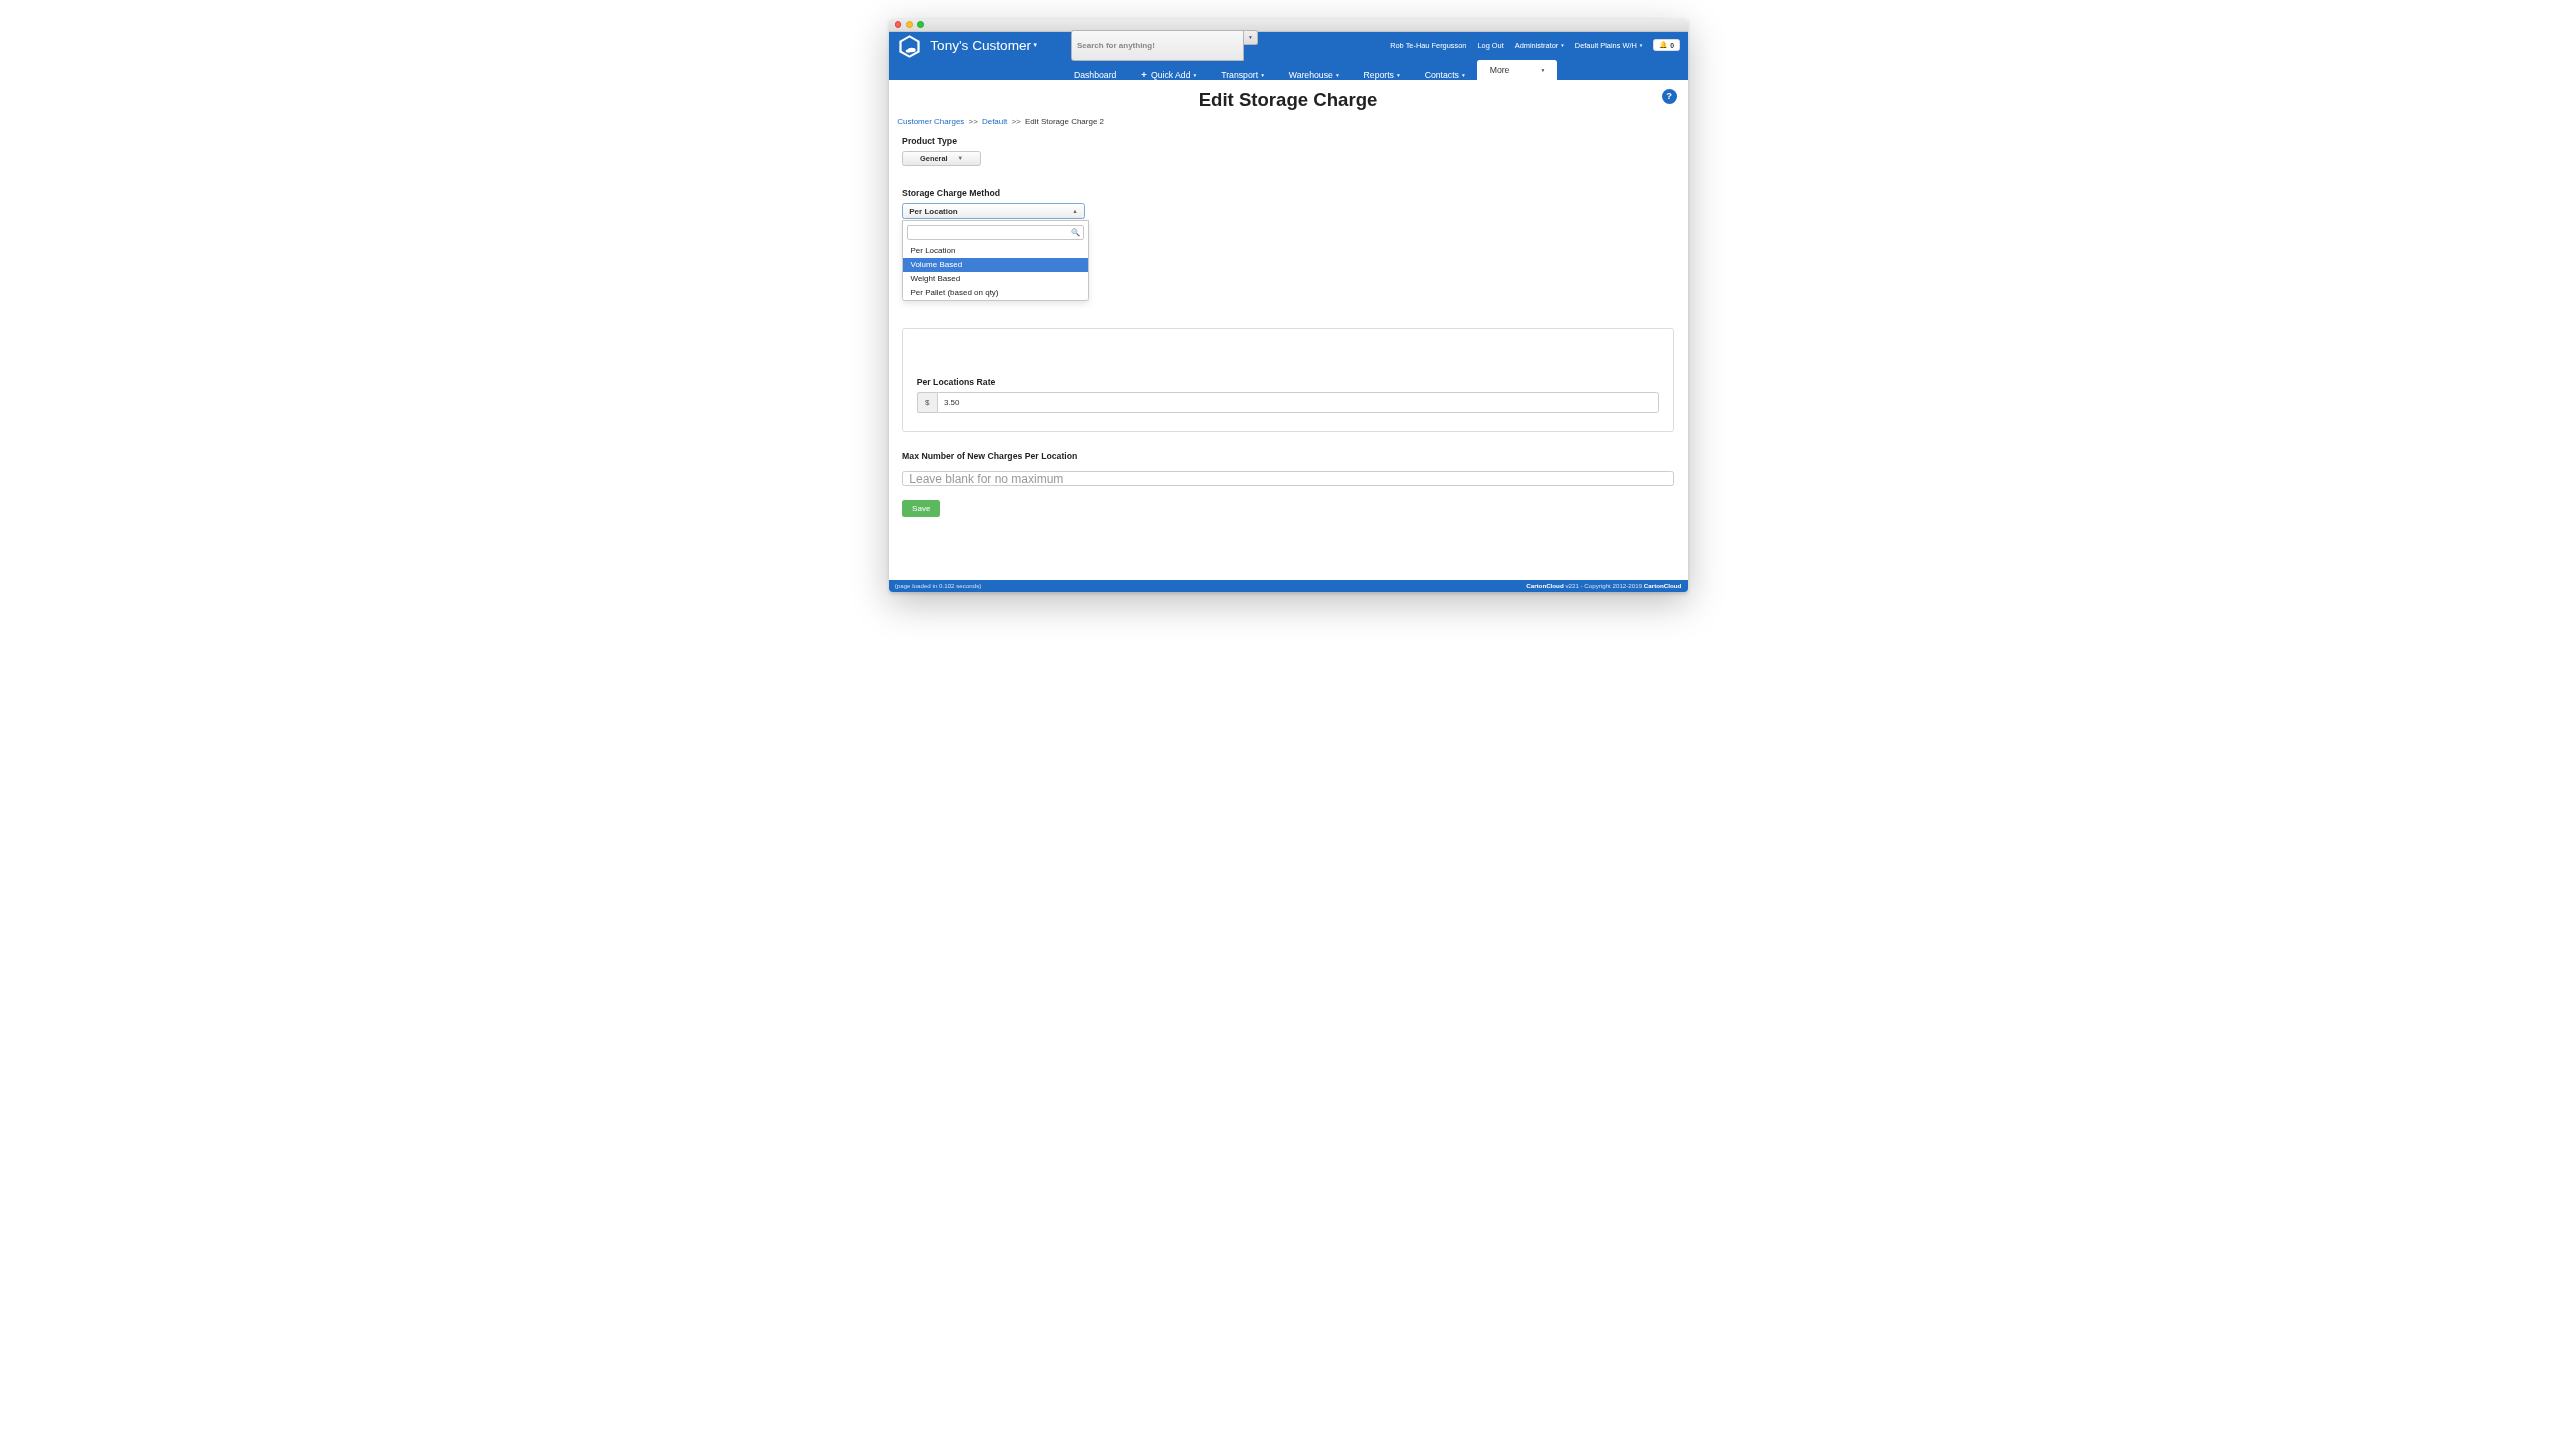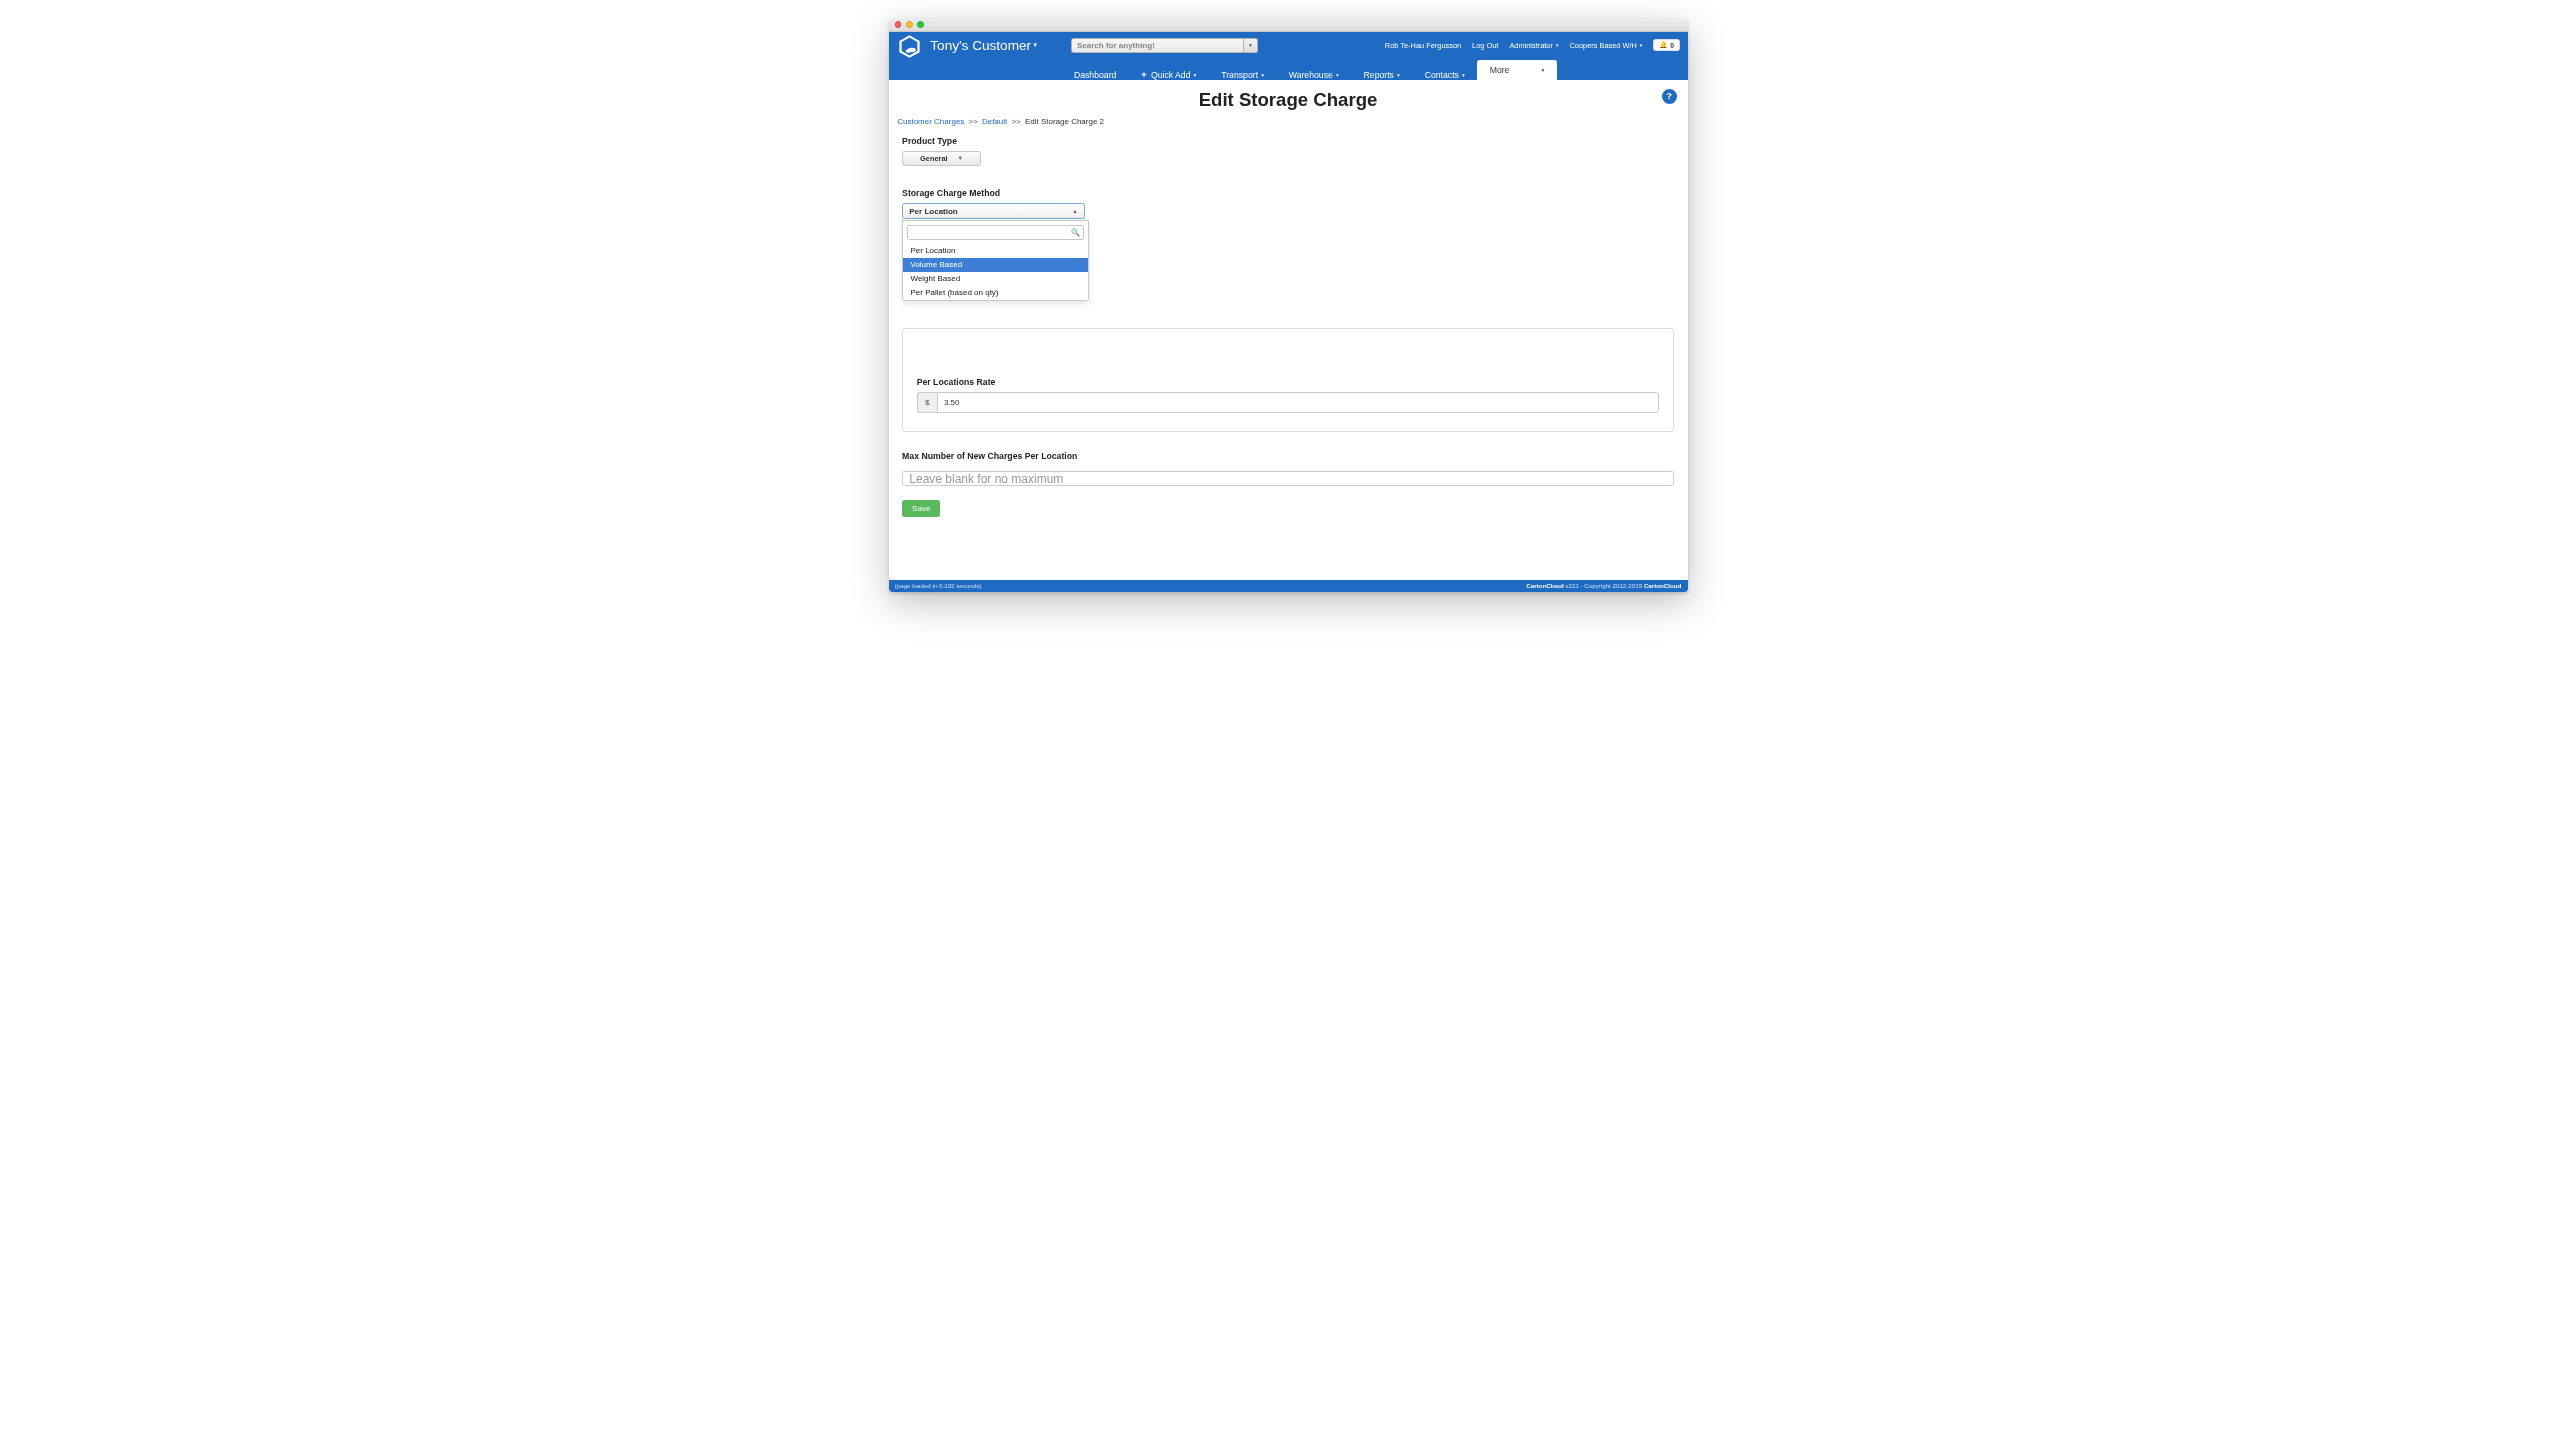--- a/index.html
+++ b/index.html
@@ -21,21 +21,21 @@
   .mac-yellow { background:#ffbd2e; border:0.6px solid #dea123;}
   .mac-green { background:#28c940; border:0.6px solid #1aab29;}
   
   .topbar { background:#1f6bc3; color:#fff; }
   .topbar-row1 { display:flex; align-items:center; height:26px; padding:0 7.4px; }
   .logo { width:27px; height:27px; margin-right:7.4px; margin-top:2.5px; }
   .brand { font-size:13.6px; font-weight:500; display:flex; align-items:center; gap:2.5px; cursor:pointer;}
   .brand .caret { font-size:6.8px; }
   .search-wrap { margin-left:34px; display:flex; }
   .search-input {
-    width:173px; height:15px; font-size:8px; padding:1px 5px;
+    width:173px; height:31px; font-size:8px; padding:1px 5px;
     border:0.6px solid #b5b5b5; border-radius:2.5px 0 0 2.5px;
     background:linear-gradient(#f7f7f7,#e9e9e9); color:#555;
   }
   .search-input::placeholder { color:#888; font-weight:600;}
   .search-btn {
     width:13.6px; height:15px; border:0.6px solid #b5b5b5; border-left:none;
     border-radius:0 2.5px 2.5px 0; background:linear-gradient(#f0f0f0,#ddd);
     display:flex;align-items:center;justify-content:center; color:#555; font-size:5.6px;
   }
   .top-right { margin-left:auto; display:flex; align-items:center; gap:11px; font-size:7.4px;}
@@ -151,21 +151,21 @@
         <div class="search-btn">▾</div>
       </div>
       <div class="top-right">
         <a>Rob Te-Hau Fergusson</a>
         <a>Log Out</a>
         <a class="dd">
           <span>Administrator</span>
           <span class="caret">▾</span>
         </a>
         <a class="dd">
-          <span>Coopers Based W/H</span>
+          <span>Default Plains W/H</span>
           <span class="caret">▾</span>
         </a>
         <div class="notif">
           <span>🔔</span>
           <span>0</span>
         </div>
       </div>
     </div>
     <div class="nav-row">
       <div class="nav-item">

